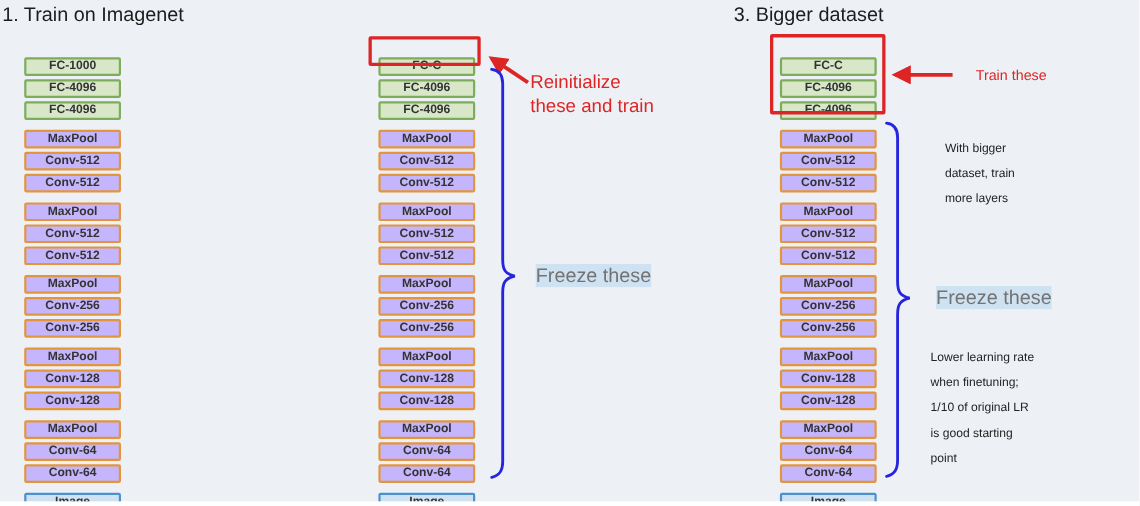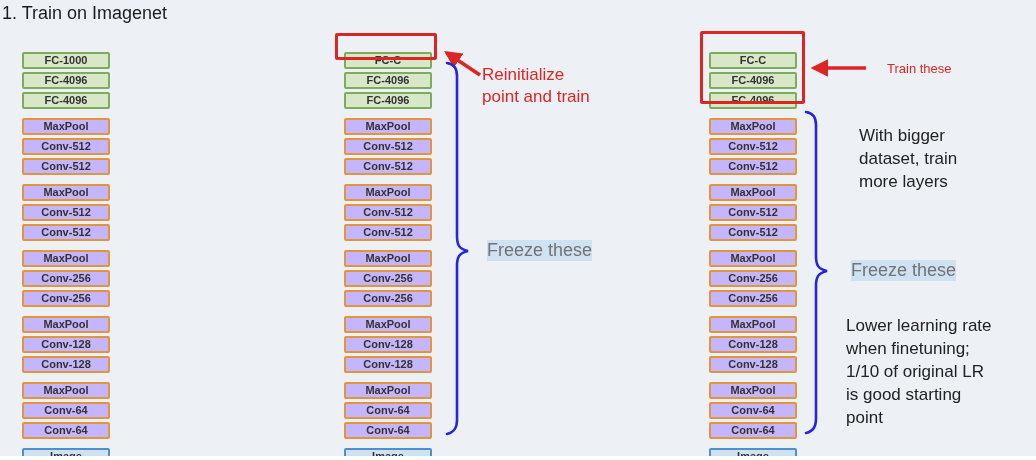--- a/index.html
+++ b/index.html
@@ -22,30 +22,31 @@
   .green  { background:#d7e7c8; border-color:#7dac5b; }
   .orange { background:#c4b5fd; border-color:#e3953c; }
   .blue   { background:#cfe2f2; border-color:#4f8fcc; }
   .red-outline {
     position:absolute; border:3px solid #dd2525; border-radius:2px; box-sizing:border-box;
   }
   .annot { position:absolute; white-space:pre-line; }
   .annot.red  { color:#dd2525; font-size:17px; line-height:22px; }
   .annot.red.big { font-size:13px;margin-left:15px; }
   .annot.blue { color:#737373; font-size:18px; }
-  .annot.dark { color:#222222; font-size:17px; line-height:23px; }
+  .annot.dark { color:#222222; font-size:11px; line-height:23px; }
   #overlay { position:absolute; left:0; top:0; pointer-events:none; }
   .bottom-strip { position:absolute; left:0; top:457px; width:1036px; height:3px; background:#ced3d9; }
 </style>
 </head>
 <body>
 
 <div id="canvas">
 
   <div class="col-title" style="left:2px;  top:3px;">1. Train on Imagenet</div>
+  <div class="col-title" style="left:667px; top:3px;">3. Bigger dataset</div>
 
   <div class="stack" style="left:22px;">
       <div class="group">
         <div class="box green">FC-1000</div>
         <div class="box green">FC-4096</div>
         <div class="box green">FC-4096</div>
       </div>
       <div class="group">
         <div class="box orange">MaxPool</div>
         <div class="box orange">Conv-512</div>
@@ -155,21 +156,21 @@
         <path d="M 0 0 L 10 5 L 0 10 z" fill="#dd2525"></path>
       </marker>
     </defs>
     <line x1="480" y1="75" x2="447" y2="53" stroke="#dd2525" stroke-width="3.5" marker-end="url(#arrow-red)"></line>
     <line x1="866" y1="68" x2="814" y2="68" stroke="#dd2525" stroke-width="3.5" marker-end="url(#arrow-red)"></line>
     <path d="M 447,63 C 455,64 457,70 457,76 L 457,236 C 457,245 459,249 468,251 C 459,253 457,257 457,266 L 457,420 C 457,427 455,432 447,434" fill="none" stroke="#2525dd" stroke-width="2.6" stroke-linecap="round"></path>
     <path d="M 806,112 C 814,113 816,119 816,125 L 816,256 C 816,265 818,269 827,271 C 818,273 816,277 816,286 L 816,418 C 816,426 814,431 806,433" fill="none" stroke="#2525dd" stroke-width="2.6" stroke-linecap="round"></path>
   </svg>
 
   <div class="annot red" style="left:482px; top:64px;">Reinitialize
-point and train</div>
+these and train</div>
   <div class="annot blue" style="left:487px; top:240px;">Freeze these</div>
 
   <div class="annot red big" style="left:872px; top:58px;">Train these</div>
   <div class="annot dark" style="left:859px; top:124px;">With bigger
 dataset, train
 more layers</div>
   <div class="annot blue" style="left:851px; top:260px;">Freeze these</div>
   <div class="annot dark" style="left:846px; top:314px;">Lower learning rate
 when finetuning;
 1/10 of original LR

